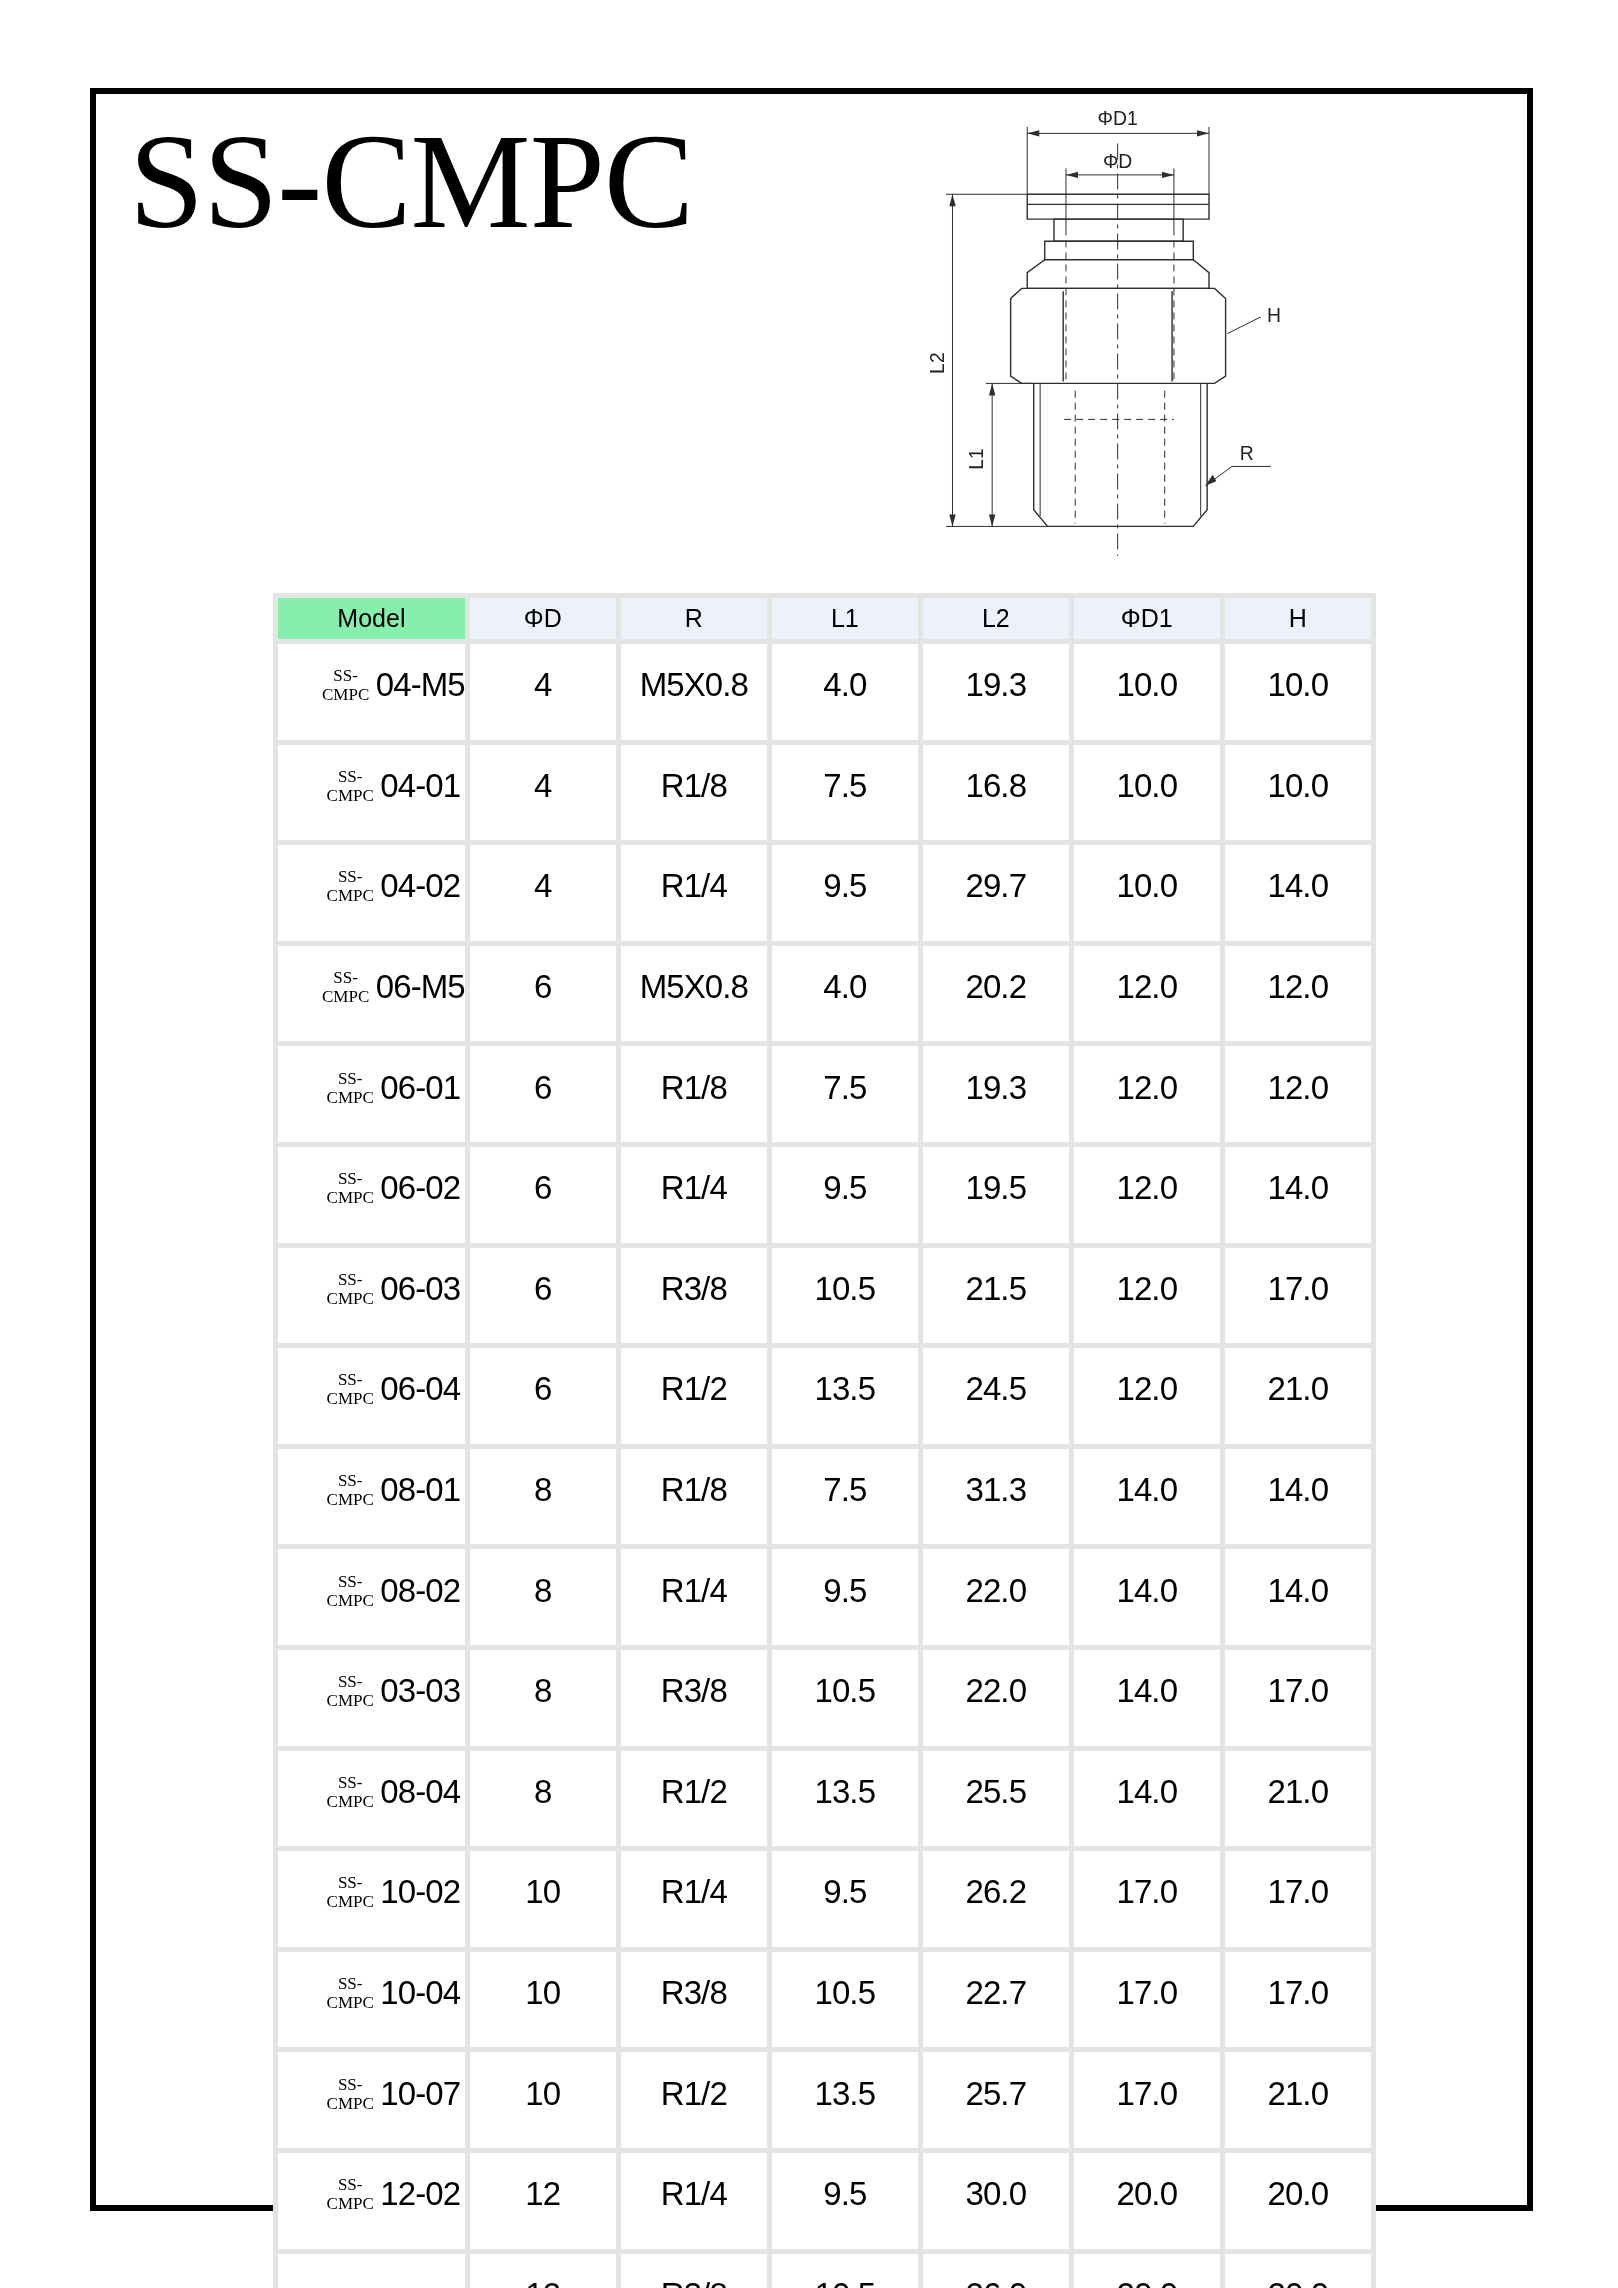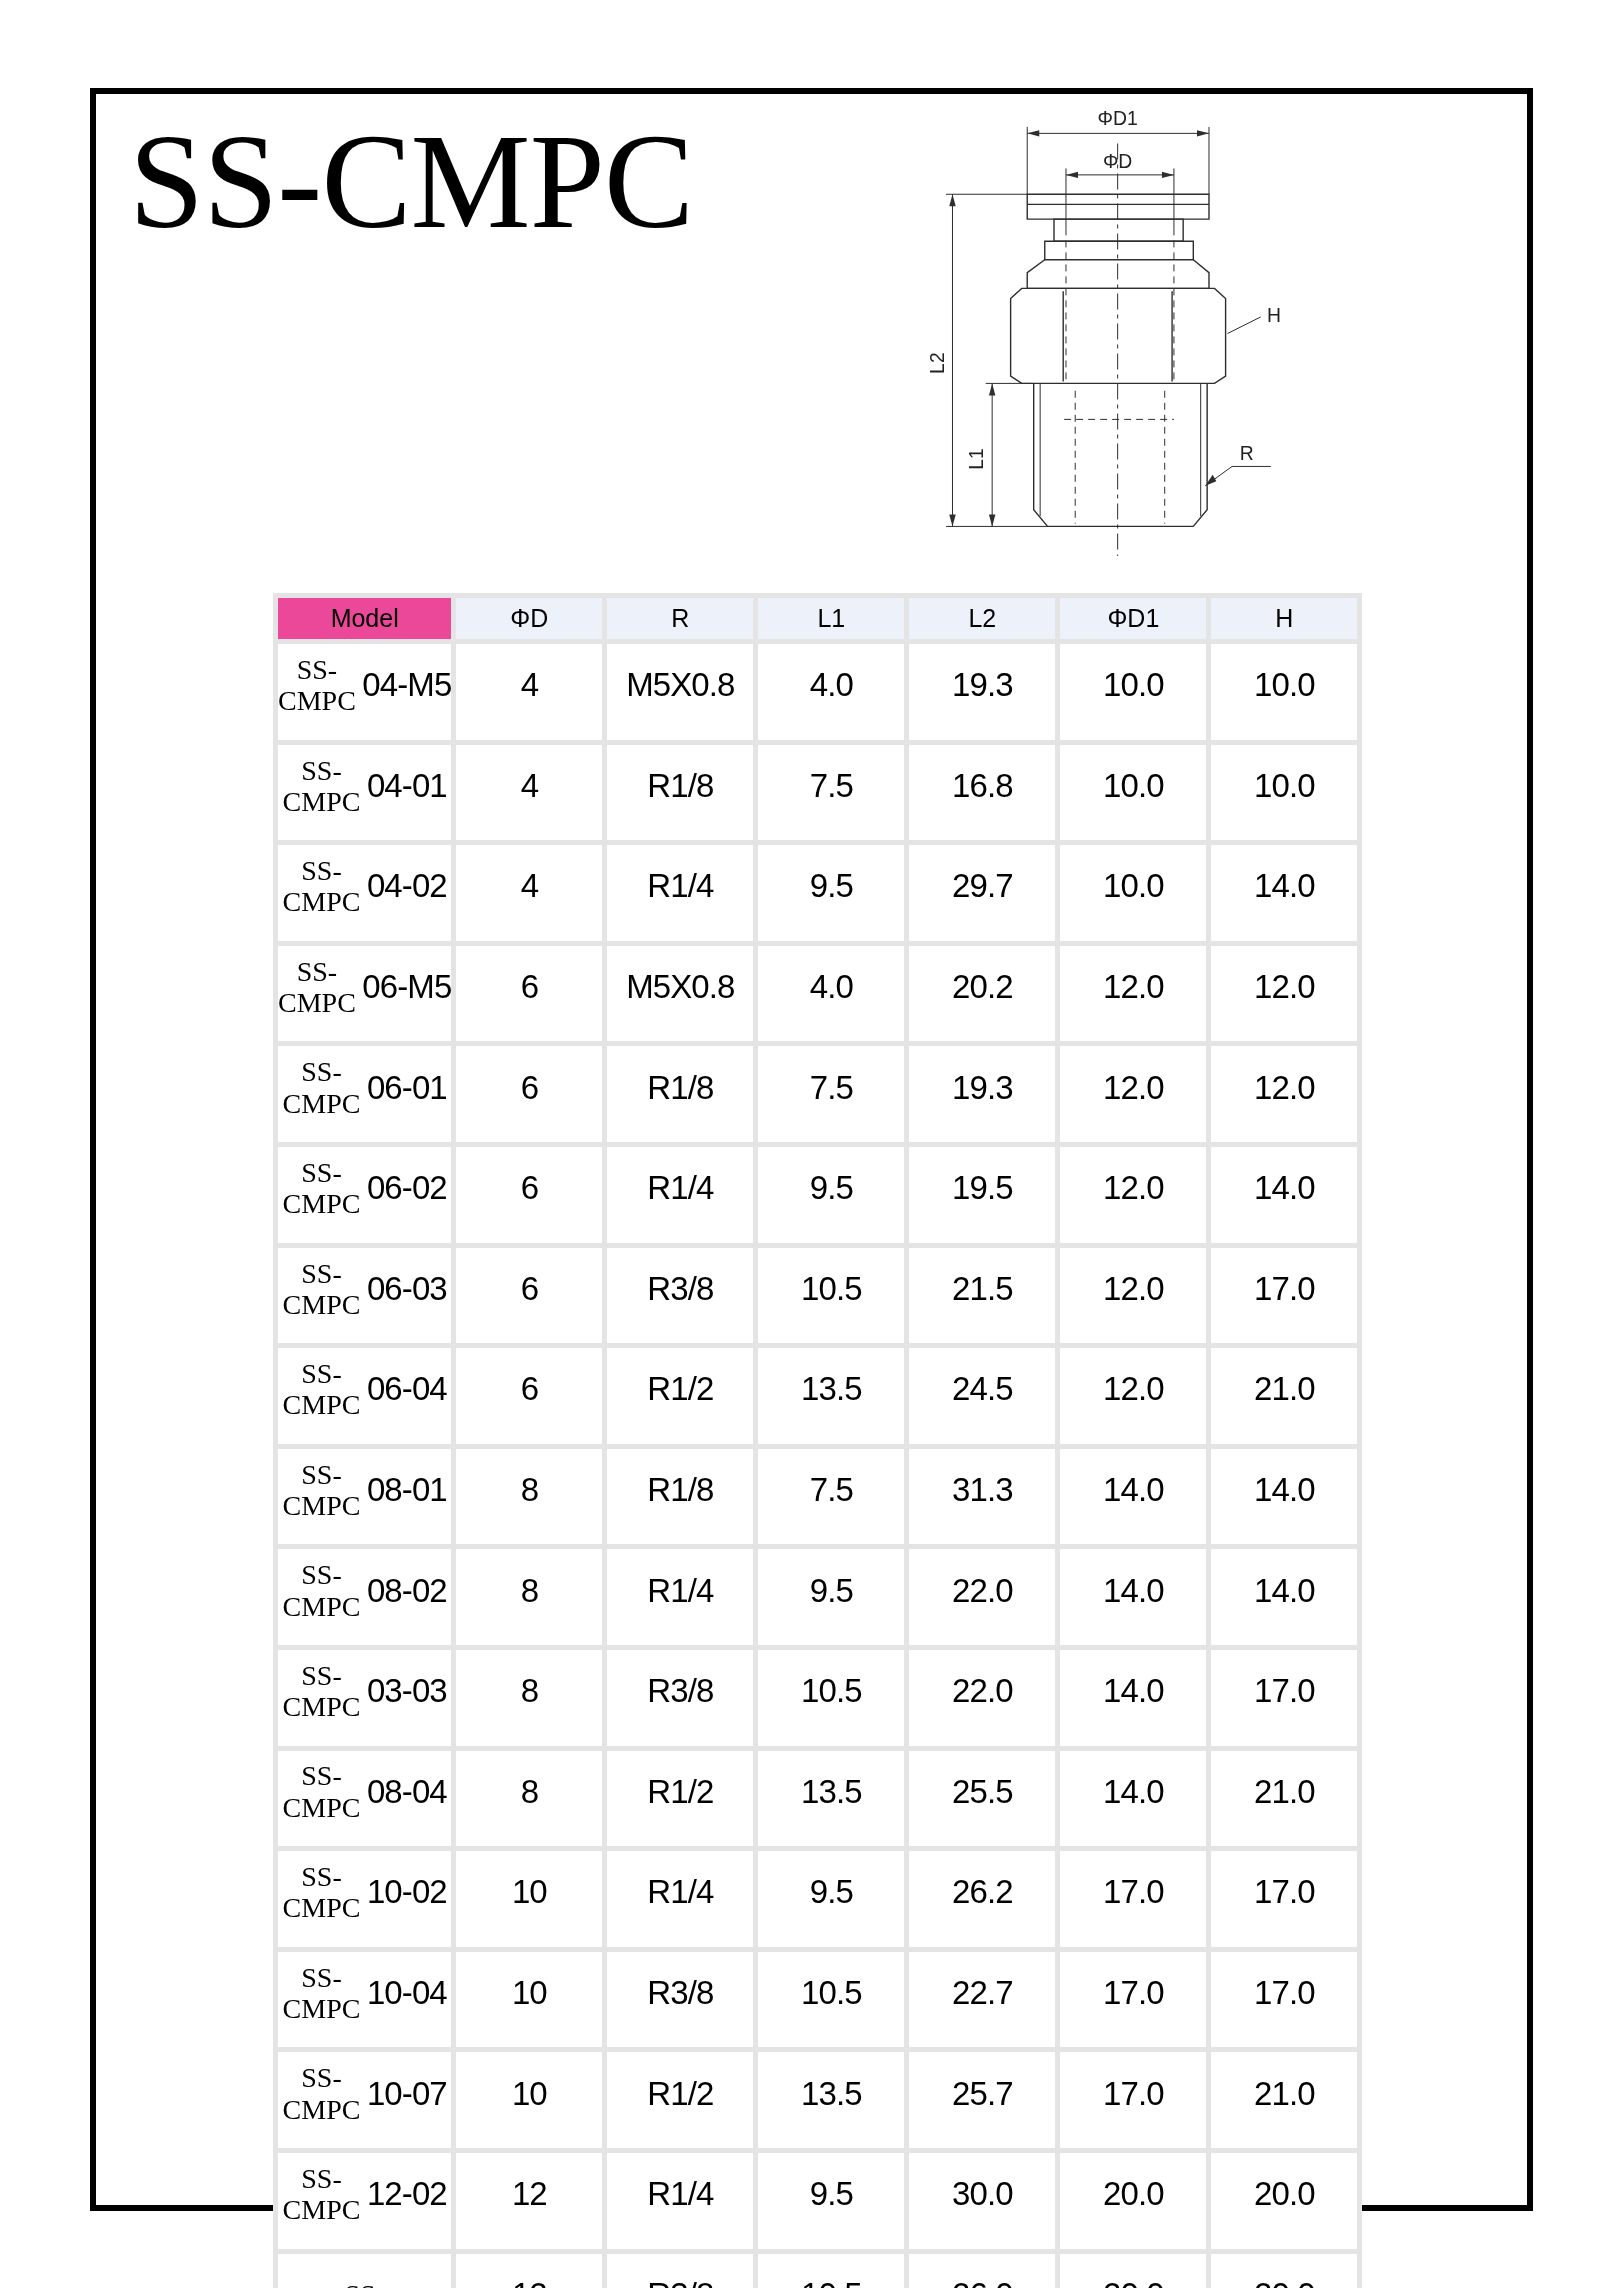--- a/index.html
+++ b/index.html
@@ -34,22 +34,23 @@
   .spec-table td{
     background:#ffffff;height:79px;text-align:center;vertical-align:middle;
     font-size:33px;letter-spacing:-0.9px;padding:1.8px 0 14.8px 0;
   }
   td.model-cell{padding:1.8px 0 14.8px 0;}
   .model-wrap{
     display:flex;align-items:center;justify-content:center;gap:6.5px;
   }
   .series{
     display:flex;flex-direction:column;align-items:center;
-    font-family:"Liberation Serif", serif;font-size:28px;line-height:1.12;
+    font-family:"Liberation Serif", serif;font-size:17px;line-height:1.12;
     letter-spacing:0;
+    margin-left:44px;
   }
   .code{white-space:nowrap;}
   line,path,rect,polygon{vector-effect:non-scaling-stroke;}
 </style>
 </head>
 <body>
 
 <div class="frame" style="border-color: rgb(0, 0, 0);"></div>
 
 <h1 class="title">SS-CMPC</h1>
@@ -121,21 +122,21 @@
     <col style="width:166px">
     <col style="width:146px">
       <col style="width:146px">
       <col style="width:146px">
     <col style="width:146px">
       <col style="width:146px">
       <col style="width:146px">
   </colgroup>
   <thead>
     <tr id="header-row">
-        <th style="background: #ec4899;">Model</th>
+        <th style="background: #86efac;">Model</th>
         <th style="background: rgb(237, 241, 250);">ΦD</th>
         <th style="background: rgb(237, 241, 250);">R</th>
         <th style="background: rgb(237, 241, 250);">L1</th>
         <th style="background: rgb(237, 241, 250);">L2</th>
         <th style="background: rgb(237, 241, 250);">ΦD1</th>
         <th style="background: rgb(237, 241, 250);">H</th>
       </tr>
   </thead>
   <tbody id="table-body">
   <tr>

